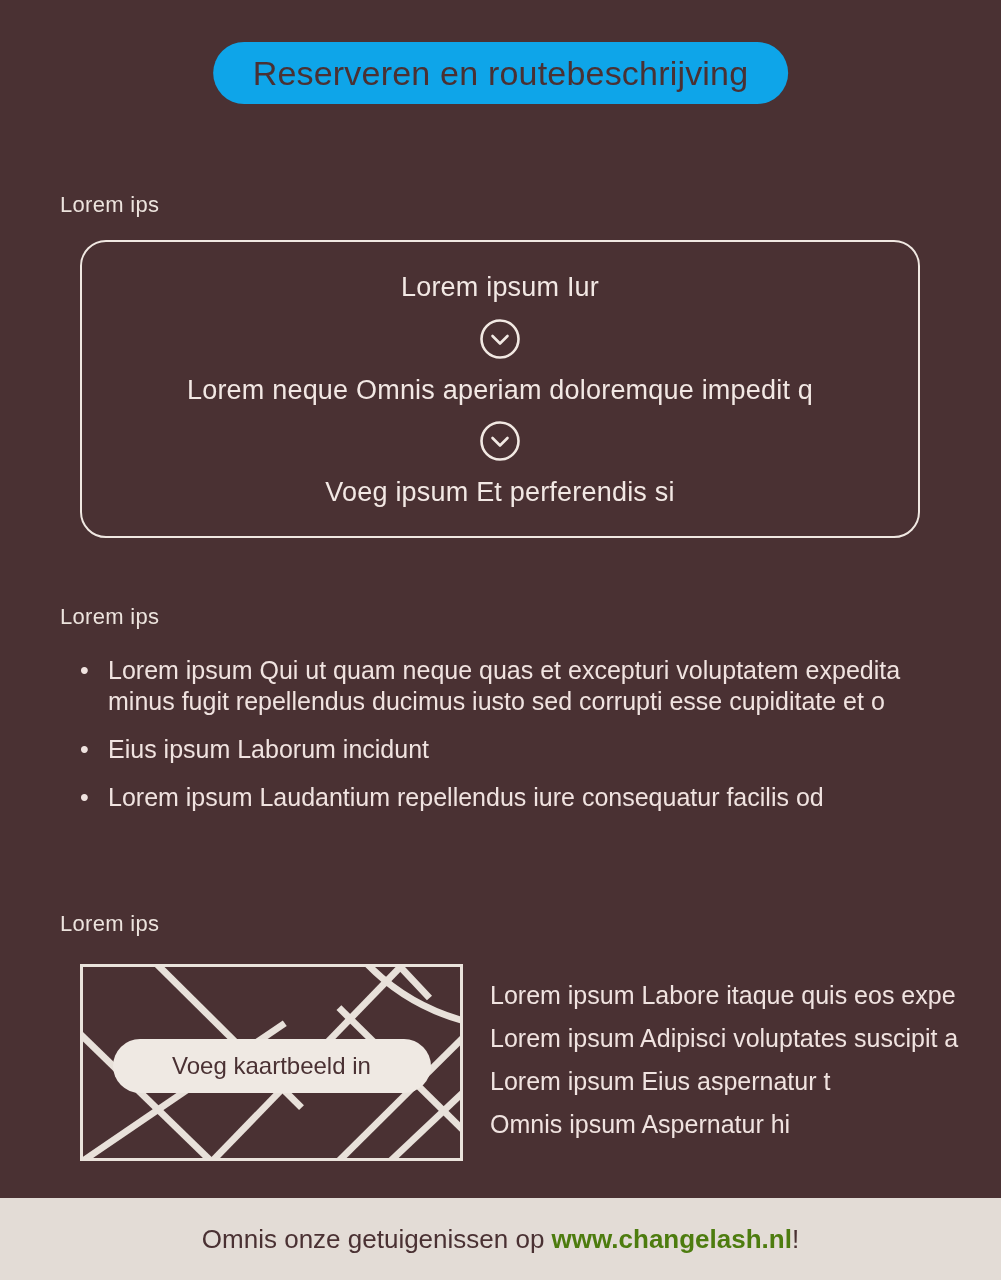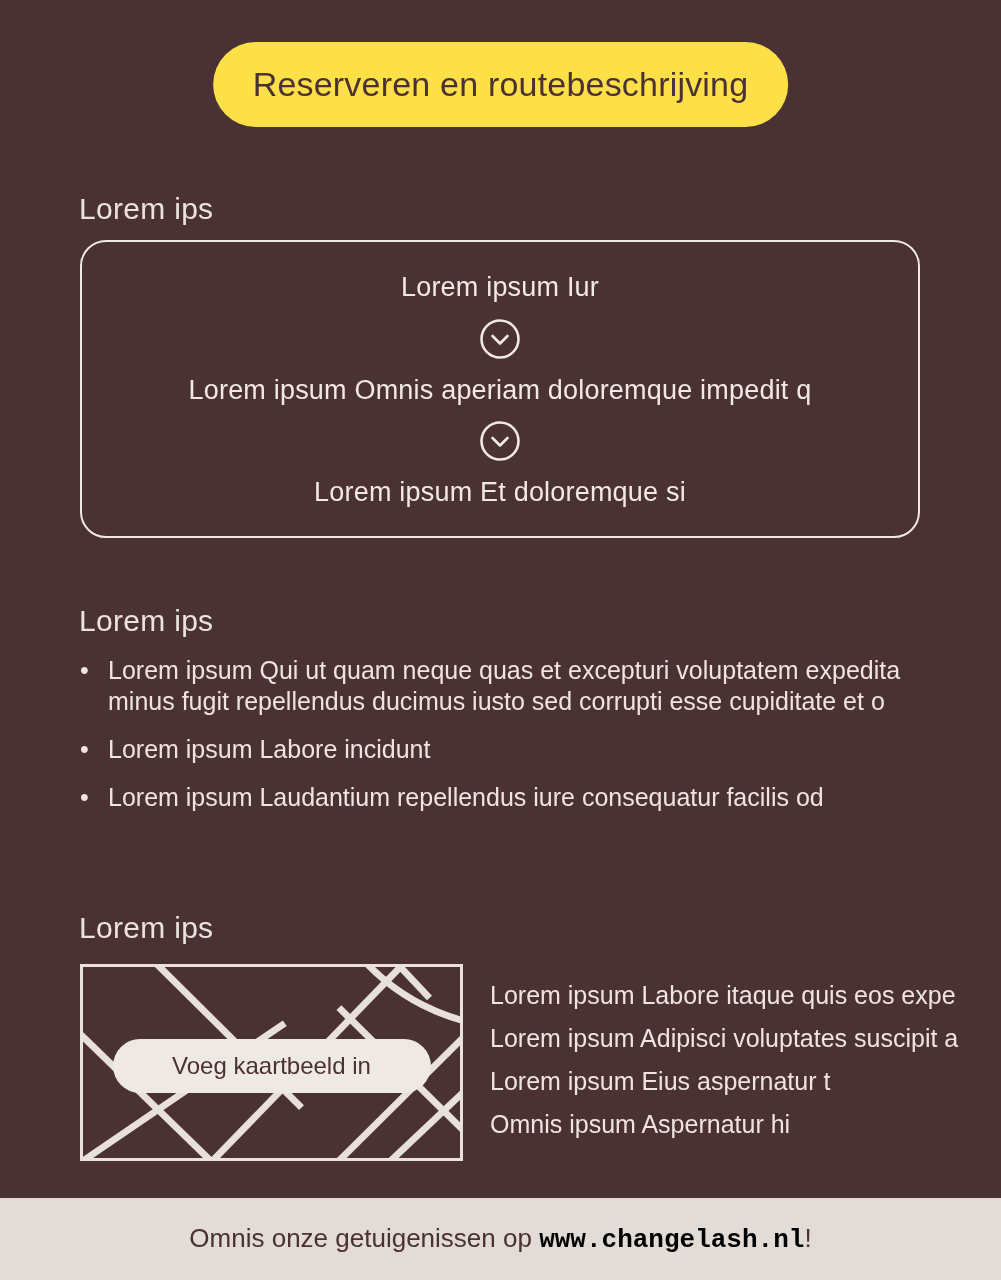--- a/index.html
+++ b/index.html
@@ -14,38 +14,38 @@
     position: absolute; inset: 0;
     width: 1001px; height: 1280px;
     background: #4a3133;
   }
 
   
   .title-pill {
     position: absolute;
     top: 42px; left: 50%;
     transform: translateX(-50%);
-    height: 85px;
+    height: 62px;
     padding: 0 40px;
-    background: #fde047;
+    background: #0ea5e9;
     border-radius: 44px;
     display: flex; align-items: center; justify-content: center;
     white-space: nowrap;
   }
   .title-pill span {
     font-size: 34px;
     color: #4a3133;
     letter-spacing: .2px;
   }
 
   
   .section-heading {
     position: absolute;
-    left: 79px;
-    font-size: 30px;
+    left: 60px;
+    font-size: 22px;
     color: #ece3dd;
     letter-spacing: .3px;
   }
   #heading-flow   { top: 192px; }
   #heading-bullets{ top: 604px; }
   #heading-map    { top: 911px; }
 
   
   .flow-box {
     position: absolute;
@@ -133,21 +133,21 @@
     left: 0; bottom: 0;
     width: 1001px; height: 82px;
     background: #e3dcd6;
     display: flex; align-items: center; justify-content: center;
   }
   .footer-text {
     font-size: 26px;
     color: #4a3133;
     white-space: nowrap;
   }
-  .footer-link { font-weight: 700; color: #000000; text-decoration: none; font-family: Liberation Mono, monospace; }
+  .footer-link { font-weight: 700; color: #4d7c0f; text-decoration: none; }
 </style>
 </head>
 <body>
 
 <div class="page">
 
   <div class="title-pill">
     <span>Reserveren en routebeschrijving</span>
   </div>
 
@@ -156,42 +156,42 @@
   <div class="flow-box">
     <div class="flow-step">Lorem ipsum Iur</div>
 
     <div class="flow-connector">
       <svg width="42" height="42" viewBox="0 0 42 42">
         <circle cx="21" cy="21" r="18.5" fill="none" stroke="#f2e9e3" stroke-width="2.6"></circle>
         <polyline points="13.5,18 21,25.5 28.5,18" fill="none" stroke="#f2e9e3" stroke-width="2.6" stroke-linecap="round" stroke-linejoin="round"></polyline>
       </svg>
     </div>
 
-    <div class="flow-step">Lorem ipsum Omnis aperiam doloremque impedit q</div>
+    <div class="flow-step">Lorem neque Omnis aperiam doloremque impedit q</div>
 
     <div class="flow-connector">
       <svg width="42" height="42" viewBox="0 0 42 42">
         <circle cx="21" cy="21" r="18.5" fill="none" stroke="#f2e9e3" stroke-width="2.6"></circle>
         <polyline points="13.5,18 21,25.5 28.5,18" fill="none" stroke="#f2e9e3" stroke-width="2.6" stroke-linecap="round" stroke-linejoin="round"></polyline>
       </svg>
     </div>
 
-    <div class="flow-step">Lorem ipsum Et doloremque si</div>
+    <div class="flow-step">Voeg ipsum Et perferendis si</div>
   </div>
 
   <div class="section-heading" id="heading-bullets">Lorem ips</div>
 
   <ul class="bullet-list">
     <li class="bullet-item">
       <span class="bullet-dot">•</span>
       <span class="bullet-text">Lorem ipsum Qui ut quam neque quas et excepturi voluptatem expedita minus fugit repellendus ducimus iusto sed corrupti esse cupiditate et o</span>
     </li>
     <li class="bullet-item">
       <span class="bullet-dot">•</span>
-      <span class="bullet-text">Lorem ipsum Labore incidunt</span>
+      <span class="bullet-text">Eius ipsum Laborum incidunt</span>
     </li>
     <li class="bullet-item">
       <span class="bullet-dot">•</span>
       <span class="bullet-text">Lorem ipsum Laudantium repellendus iure consequatur facilis od</span>
     </li>
   </ul>
 
   <div class="section-heading" id="heading-map">Lorem ips</div>
 
   <div class="map-placeholder">

